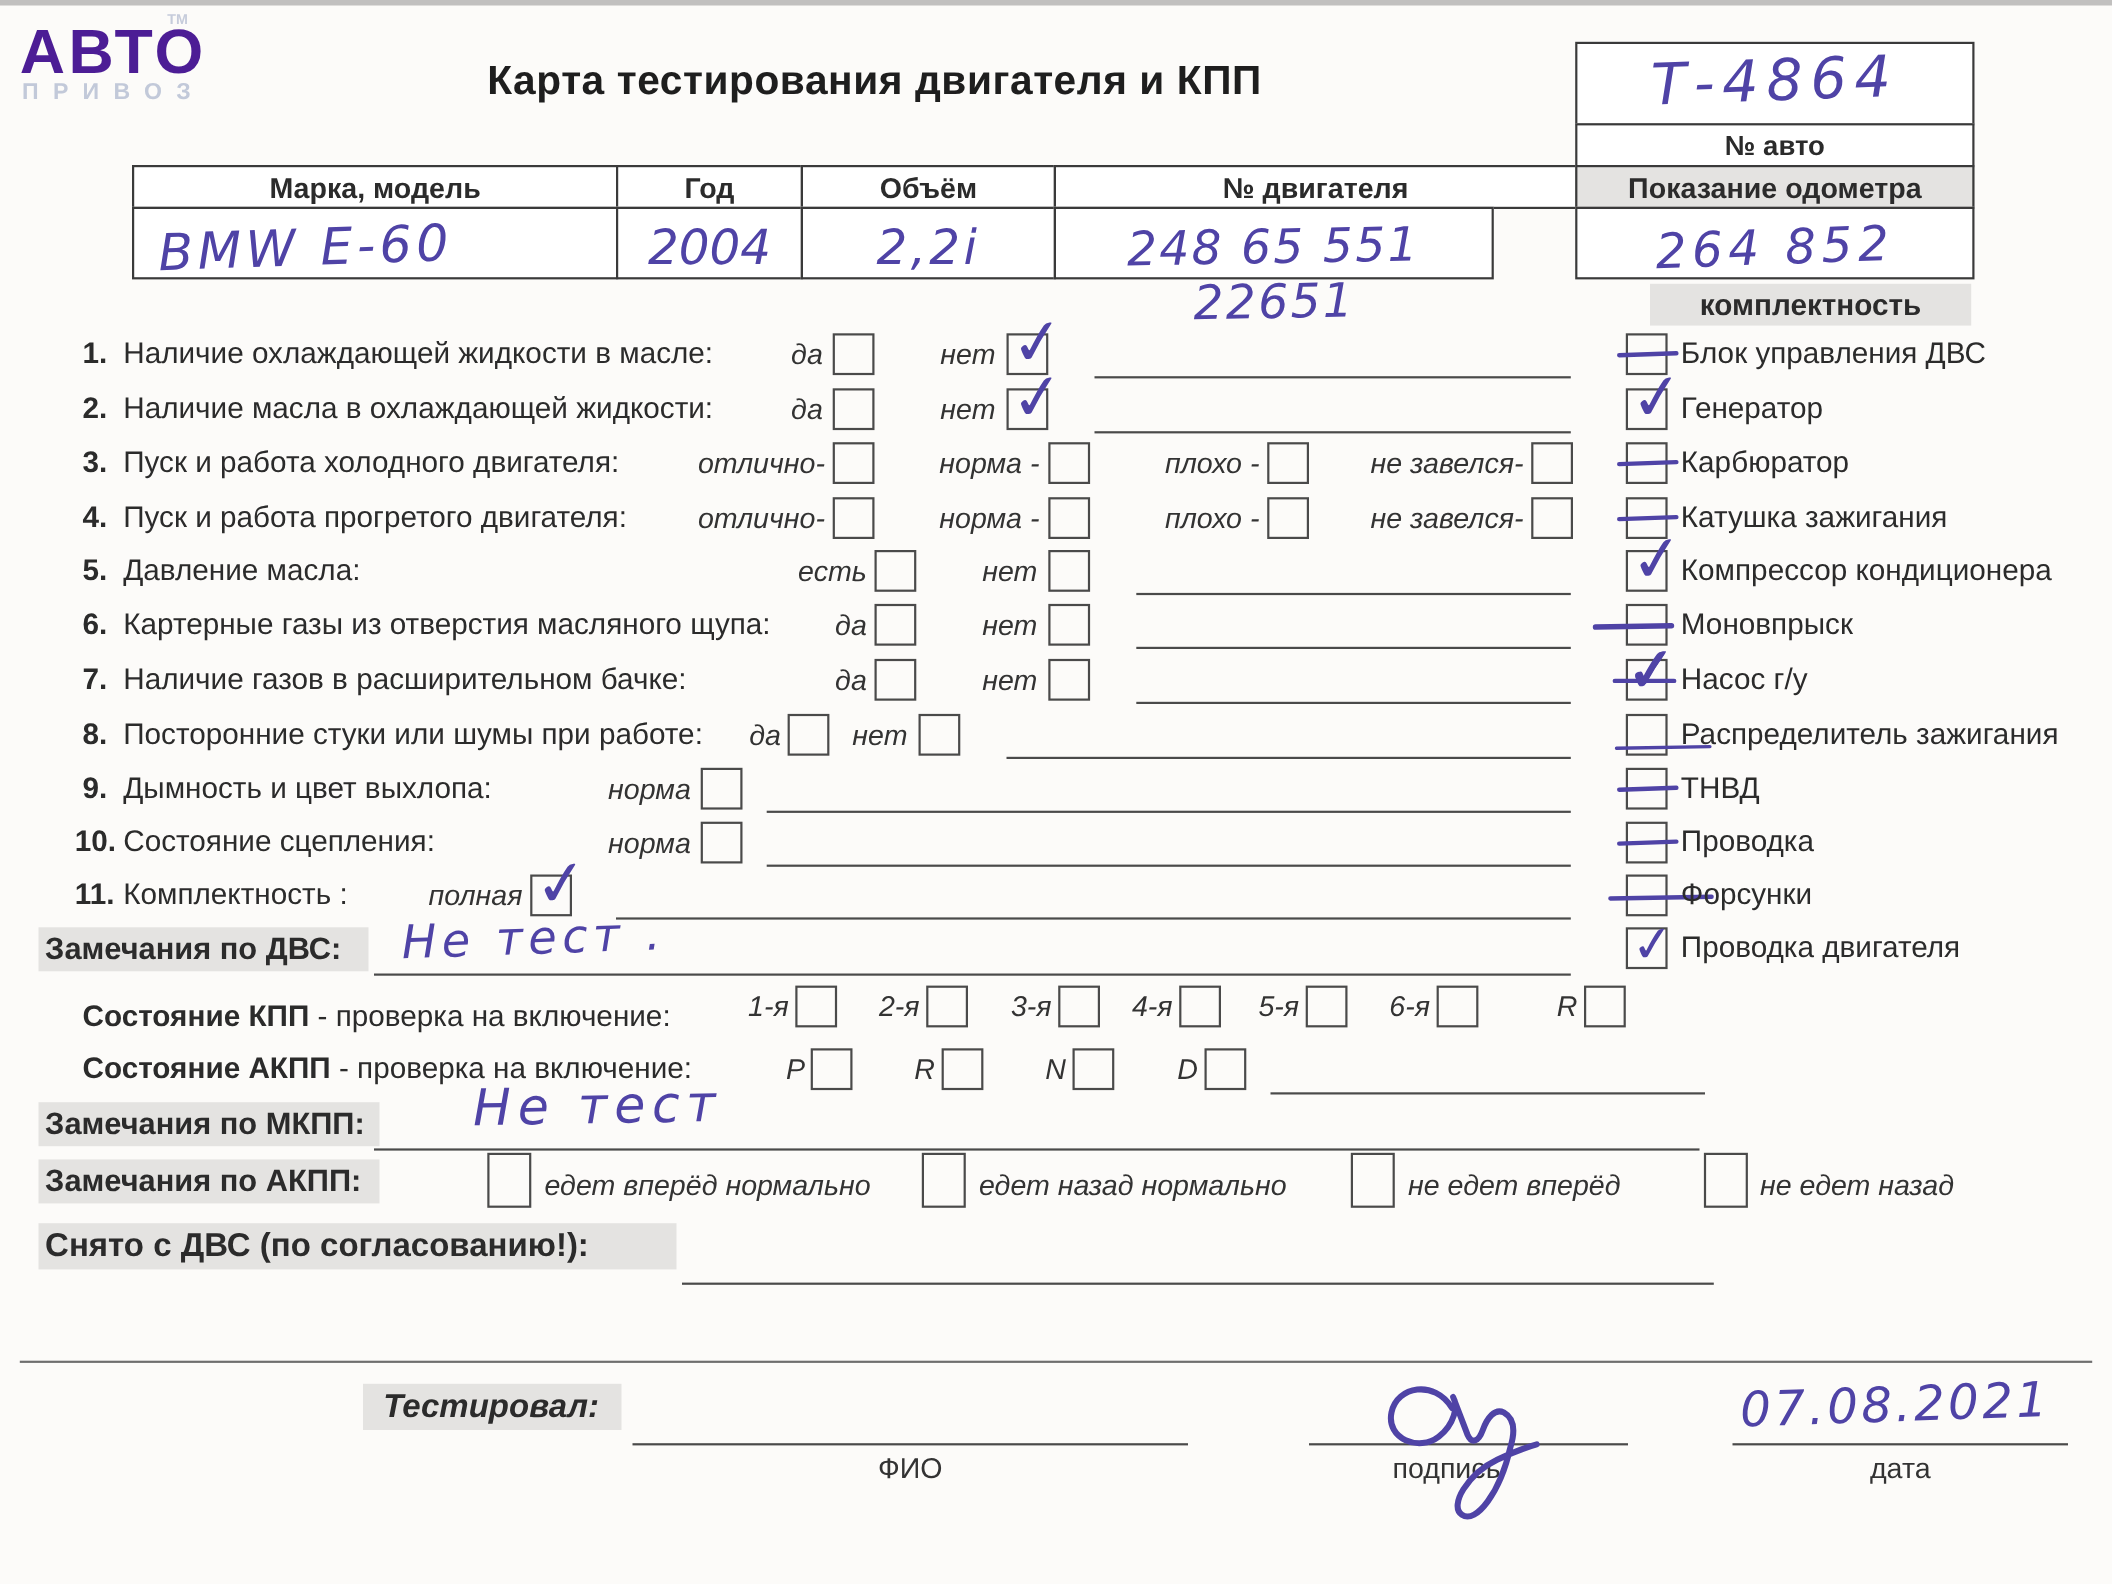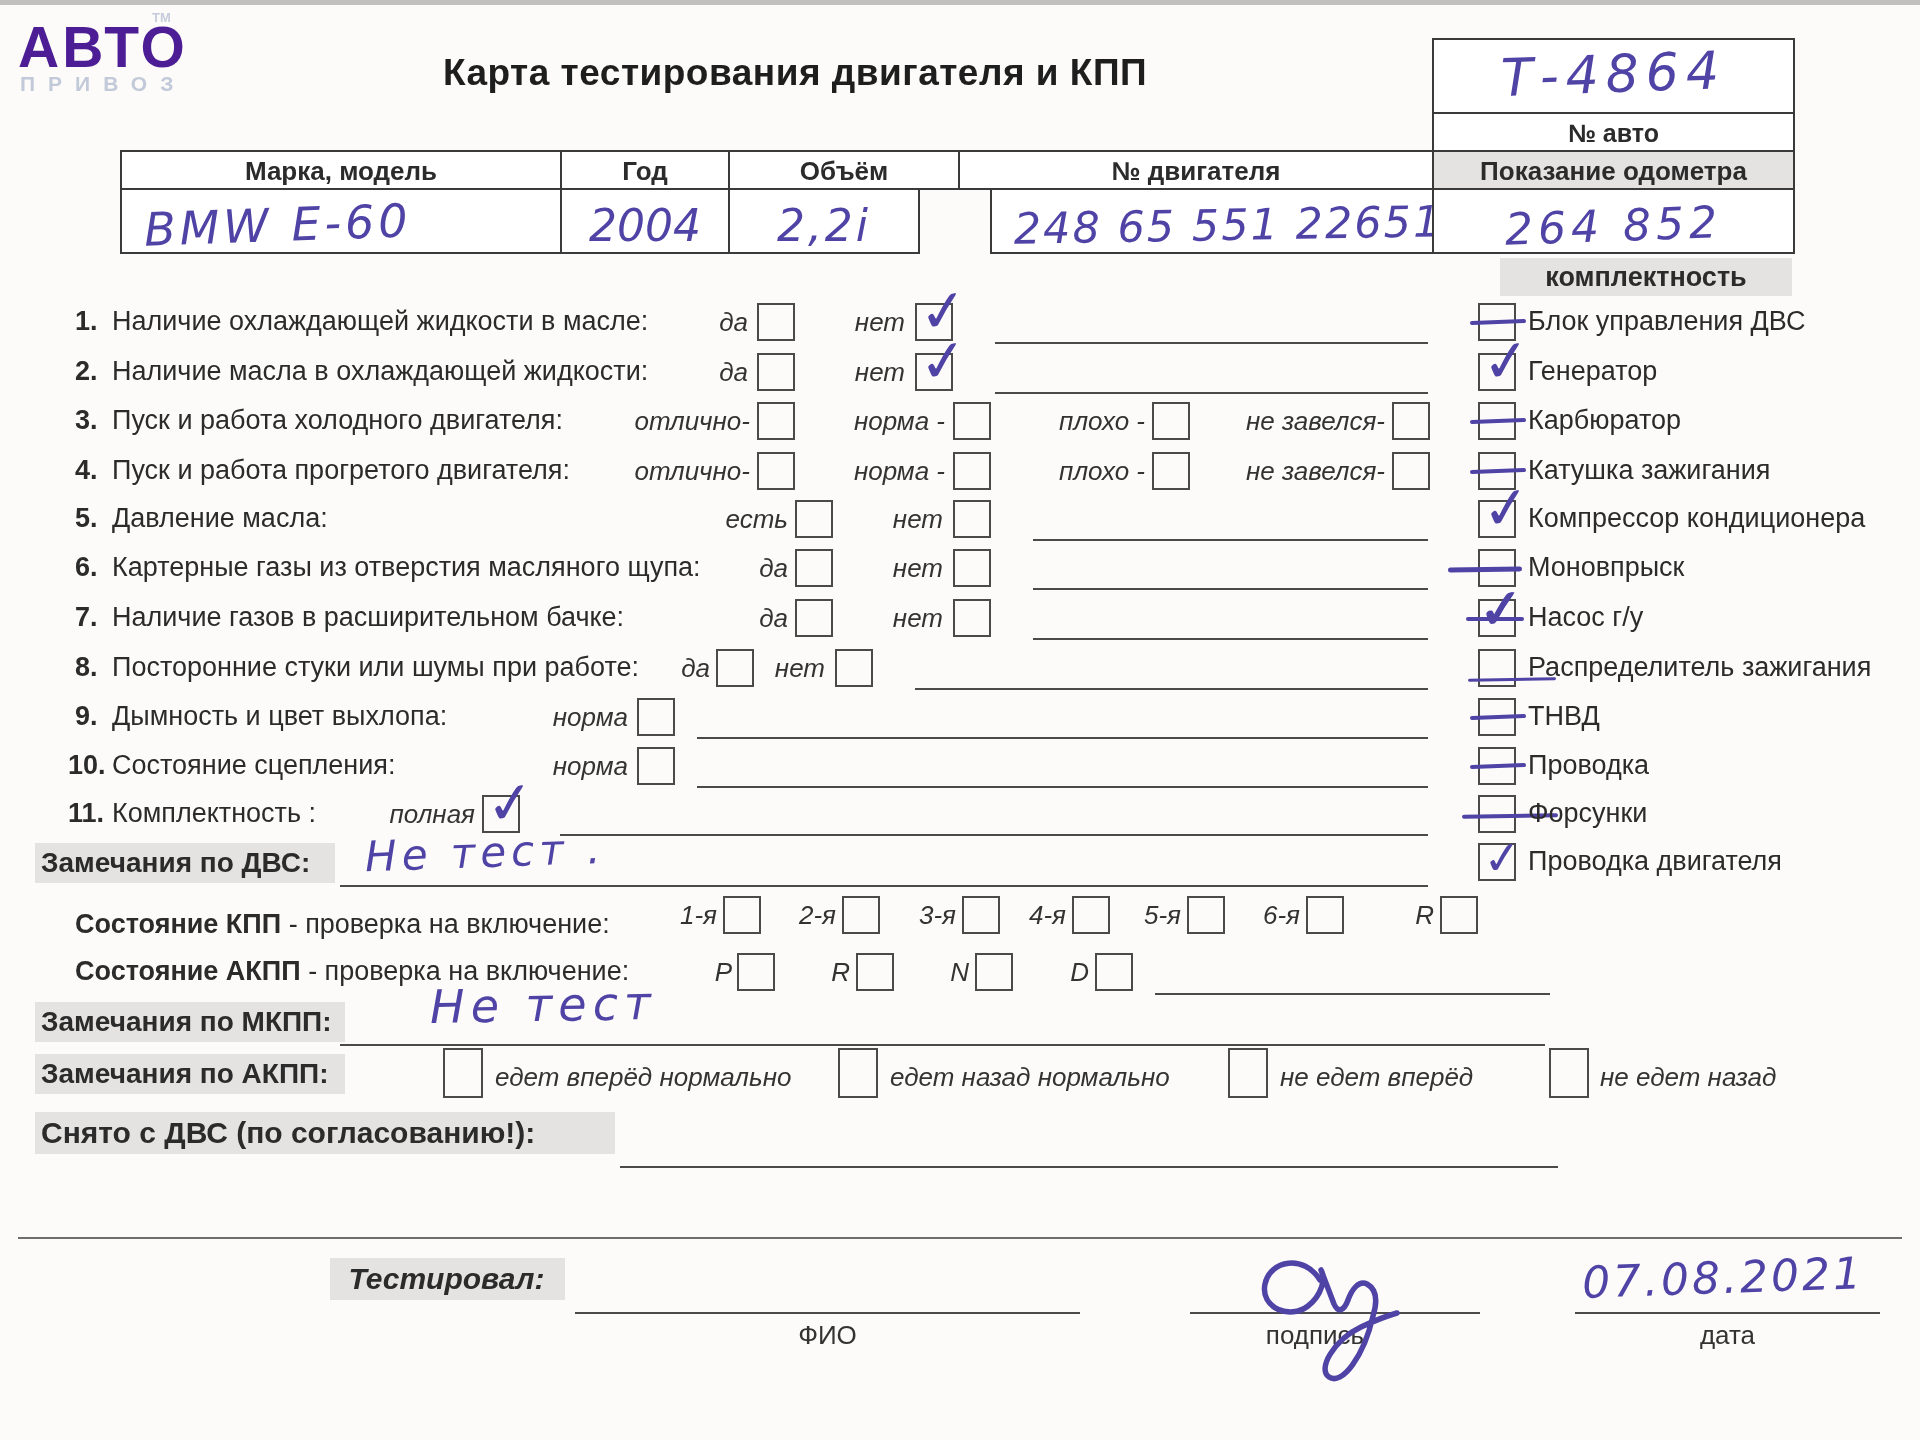--- a/index.html
+++ b/index.html
@@ -80,24 +80,24 @@
   <div class="cell hdr" style="left:728px;top:150px;width:232px;height:40px;">Объём</div>
   <div class="cell hdr" style="left:958px;top:150px;width:476px;height:40px;">№ двигателя</div>
   <div class="cell hdr shade" style="left:1432px;top:150px;width:363px;height:40px;">Показание одометра</div>
 
   <div class="cell" style="left:120px;top:188px;width:442px;height:66px;">
     <span class="hw" style="position:absolute;left:22px;top:8px;font-size:46px;letter-spacing:4px;transform:rotate(-2deg);">BMW E-60</span>
   </div>
   <div class="cell" style="left:560px;top:188px;width:170px;height:66px;">
     <span class="hw" style="position:absolute;left:0;top:10px;width:100%;text-align:center;font-size:44px;">2004</span>
   </div>
-  <div class="cell" style="left:728px;top:188px;width:192px;height:66px;">
+  <div class="cell" style="left:728px;top:188px;width:232px;height:66px;">
     <span class="hw" style="position:absolute;left:0;top:10px;width:100%;text-align:center;font-size:44px;letter-spacing:3px;">2,2i</span>
   </div>
-  <div class="cell" style="left:958px;top:188px;width:476px;height:66px;margin-left:32px;">
+  <div class="cell" style="left:958px;top:188px;width:400px;height:66px;">
     <span class="hw" style="position:absolute;left:0;top:10px;width:100%;text-align:center;font-size:43px;letter-spacing:2px;transform:rotate(-1deg);">248 65 551 22651</span>
   </div>
   <div class="cell" style="left:1432px;top:188px;width:363px;height:66px;">
     <span class="hw" style="position:absolute;left:0;top:10px;width:100%;text-align:center;font-size:44px;letter-spacing:5px;transform:rotate(-2deg);">264 852</span>
   </div>
 
   <div class="shade hdr" style="position:absolute;left:1500px;top:258px;width:292px;height:38px;font-size:27px;">комплектность</div>
 
   <div class="row" style="top:303px;">
       <span class="box mark-strike" style="left:1478px;top:0;"></span>

